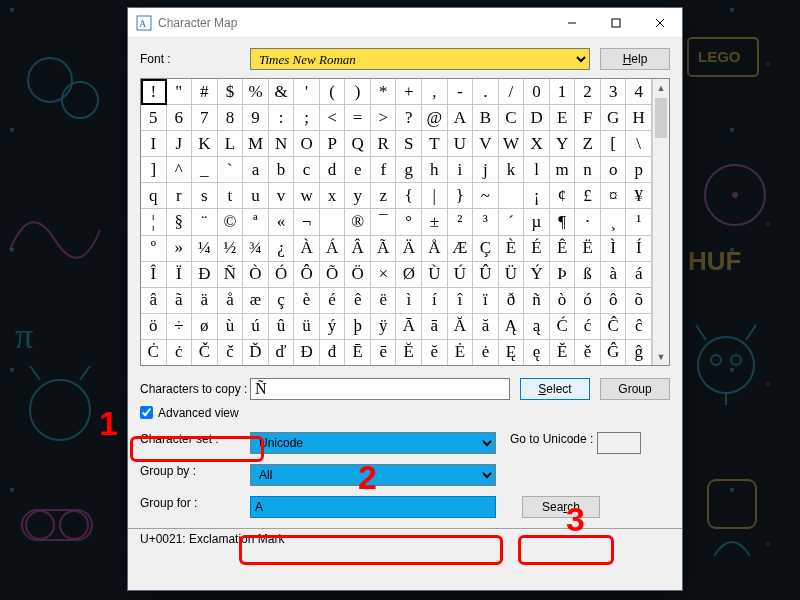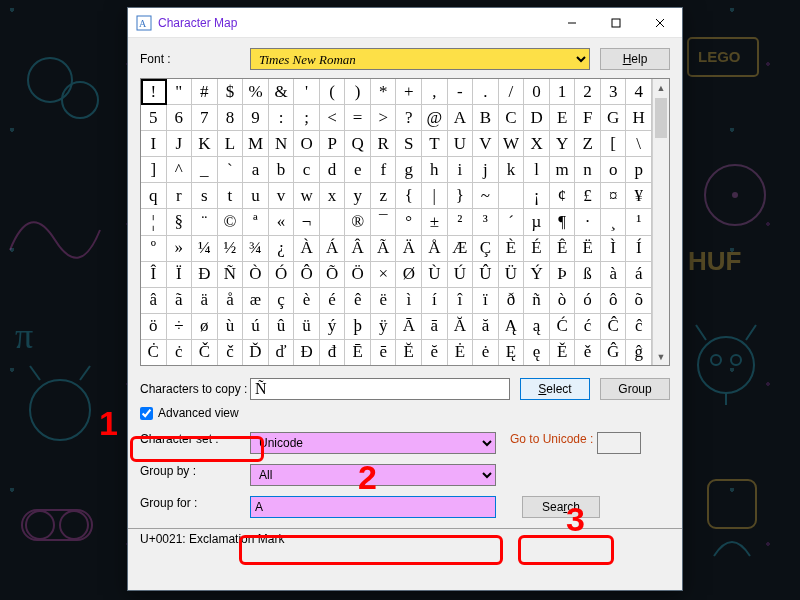--- a/index.html
+++ b/index.html
@@ -29,21 +29,21 @@
     border:1px solid #5a6a7a;
     display:flex; flex-direction:column;
     box-shadow:0 4px 20px rgba(0,0,0,.5);
   }
   .titlebar {
     height:30px; background:#fff;
     display:flex; align-items:center;
     border-bottom:1px solid #e5e5e5;
   }
   .titlebar .appicon { width:16px; height:16px; margin:0 6px 0 8px; }
-  .titlebar .title { flex:0 0 auto; color:#6d28d9; font-size:12px; }
+  .titlebar .title { flex:0 0 auto; color:#737373; font-size:12px; }
   .titlebar .spacer { flex:1; }
   .titlebar .winbtn { width:44px; height:30px; display:flex; align-items:center; justify-content:center; }
   .content { flex:1; padding:10px 12px 4px 12px; position:relative; }
   .row { display:flex; align-items:center; margin-bottom:8px; }
   .row > label.col1 { width:110px; text-align:left; }
   select.font {
     flex:1; height:22px; font-family:"Times New Roman", serif;
     font-style:italic; border:1px solid #7a7a7a; background:#fde047;
     padding:0 4px; font-size:13px;
   }
@@ -85,30 +85,30 @@
   .vscroll .thumb { background:#cdcdcd; margin:2px; height:40px; border-radius:0; }
   .vscroll .arrow { height:17px; display:flex; align-items:center; justify-content:center; color:#606060; font-size:9px; }
   .copybar { display:flex; align-items:center; margin:12px 0 6px;justify-content:center; }
   .copybar label { width:110px; }
   .copybar input {
     flex:1; height:22px; border:1px solid #7a7a7a;
     font-family:"Times New Roman", serif; font-size:16px; padding:0 4px;
     background:#fff;
   }
   .copybar .btn.sel { border-color:#0078d7; background:#e5f1fb; }
-  .chk-row { display:flex; align-items:center; margin:4px 0 12px; }
+  .chk-row { display:flex; align-items:flex-start; margin:4px 0 12px; }
   .chk-row input { margin:0 5px 0 0; }
   .adv-row { display:flex; align-items:flex-start; margin-bottom:10px; }
   .adv-row label.col1 { width:110px; }
   .adv-row select, .adv-row input[type=text] {
-    height:22px; border:1px solid #7a7a7a; background:#f0abfc;
+    height:22px; border:1px solid #7a7a7a; background:#0ea5e9;
     font-family:inherit; font-size:12px; padding:0 4px;
   }
   .adv-row select { width:246px; }
-  .adv-row .golabel { color:#c2410c; margin-left:14px; font-size:12px; }
+  .adv-row .golabel { color:#000000; margin-left:14px; font-size:12px; }
   .adv-row input.gobox { width:44px; margin-left:4px; background:#f0f0f0; }
   .adv-row input.searchbox { width:246px; border-color:#0078d7; }
   .status {
     border-top:1px solid #a0a0a0;
     padding:3px 12px 2px; font-size:12px;
     margin:6px -12px -4px -12px;
     padding-left:12px;
   }
   
   .callout {

